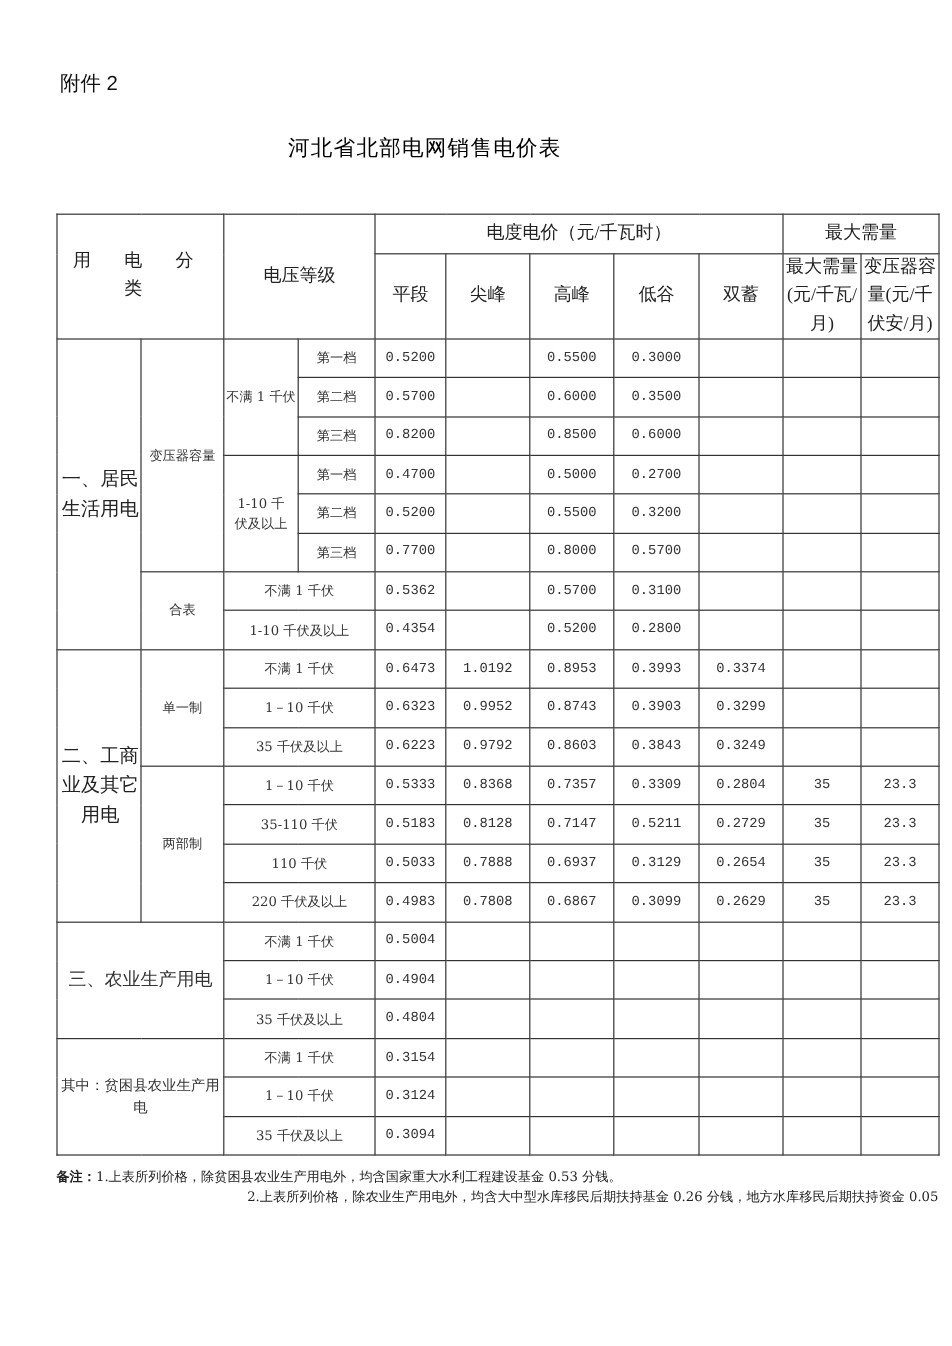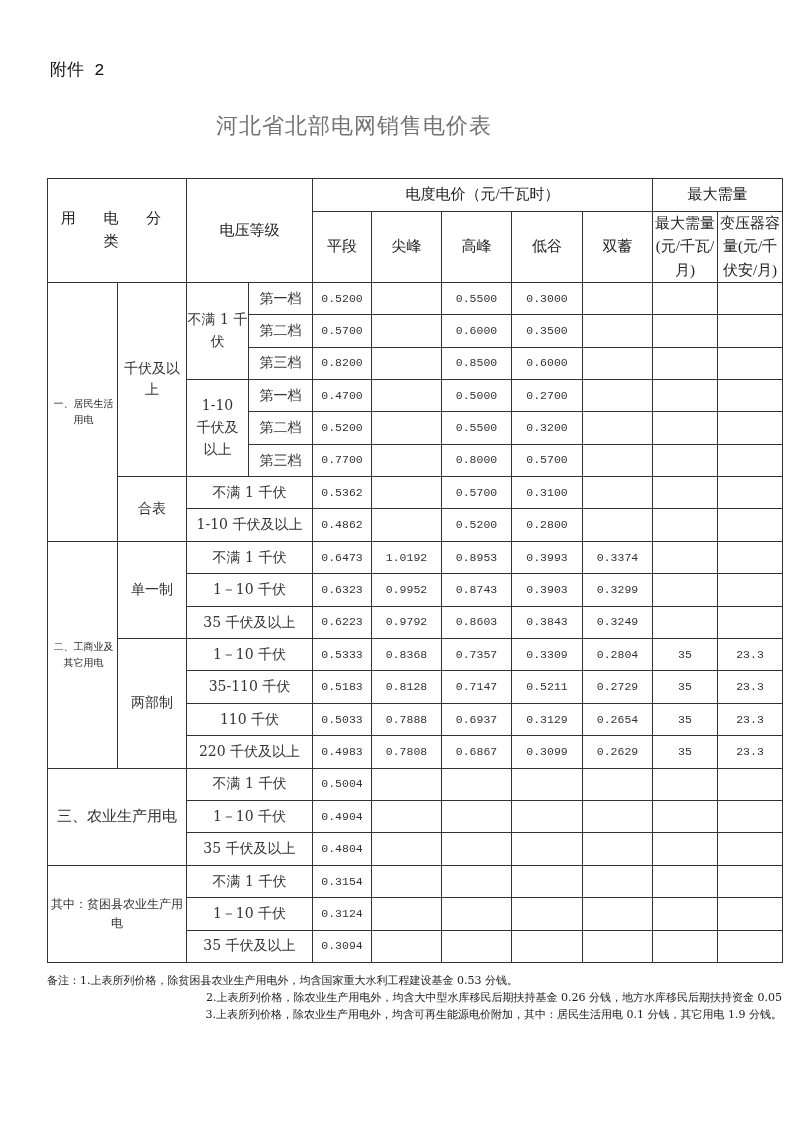--- a/index.html
+++ b/index.html
@@ -1,38 +1,38 @@
 <!DOCTYPE html>
 <html><head>
 <meta charset="utf-8">
 <style>
   html, body { margin: 0; padding: 0; background: #ffffff; }
   body { width: 793px; height: 1122px; position: relative; overflow: hidden;
          font-family: "DejaVu Serif", "Liberation Serif", serif; color: #222; }
-  .attach { position: absolute; left: 50px; top: 58px; font-family: Liberation Mono, monospace;
+  .attach { position: absolute; left: 50px; top: 58px; font-family: Liberation Sans, sans-serif;
             font-size: 17px; color: #111; }
   .title { position: absolute; left: 0; width: 668px; top: 111px; text-align: center;
-           font-family: "DejaVu Sans", "Liberation Sans", sans-serif; font-size: 22px; color: #737373; letter-spacing: 1px;
+           font-family: "DejaVu Sans", "Liberation Sans", sans-serif; font-size: 18px; color: #000000; letter-spacing: 1px;
            padding-left: 40px; box-sizing: border-box; }
   table.tariff { position: absolute; left: 47px; top: 178px; border-collapse: collapse; table-layout: fixed;
                  width: 735px; font-size: 11px; }
   table.tariff td, table.tariff th { border: 1.3px solid #333; text-align: center; vertical-align: middle;
                  padding: 0; font-weight: normal; line-height: 1.55; }
   table.tariff th { font-family: Liberation Serif, serif; font-size: 15px; color: #222; }
   .h1 { height: 33px; }
   .h2 { height: 64px; }
   .dr td { height: 31.4px; }
   .num { font-family: "Liberation Mono", "DejaVu Sans Mono", monospace; font-size: 11.5px; color: #333; }
-  .lbl { color: #333; font-size: 14px; }
-  .left-lbl { text-align: center; padding-left: 2px !important; font-size: 10px; }
+  .lbl { color: #333; font-size: 11px; }
+  .left-lbl { text-align: center; padding-left: 2px !important; font-size: 16px; }
   .spaced { letter-spacing: 12px; }
   .notes { position: absolute; left: 47px; top: 972px; width: 735px; font-size: 11px; line-height: 17px; color: #222; }
   .notes .line { white-space: nowrap; }
   .notes .indent { padding-left: 40px; text-align: right; }
-  .notes .lead { font-family: "DejaVu Sans", "Liberation Sans", sans-serif; font-weight: normal; }
+  .notes .lead { font-family: "DejaVu Sans", "Liberation Sans", sans-serif; font-weight: bold; }
 </style>
 </head>
 <body>
 
 <div class="attach">附件 2</div>
 <div class="title">河北省北部电网销售电价表</div>
 
 <table class="tariff">
   <colgroup>
     <col style="width:70px">
@@ -61,21 +61,21 @@
       <th>低谷</th>
       <th>双蓄</th>
       <th style="padding:0 2px">最大需量(元/千瓦/月)</th>
       <th style="padding:0 2px">变压器容量(元/千伏安/月)</th>
     </tr>
   </thead>
   <tbody>
 
     <tr class="dr">
       <td rowspan="8" class="left-lbl">一、居民生活用电</td>
-      <td rowspan="6" class="lbl">千伏及以上</td>
+      <td rowspan="6" class="lbl">变压器容量</td>
       <td rowspan="3" class="lbl">不满 1 千伏</td>
       <td class="lbl">第一档</td>
       <td class="num">0.5200</td>
       <td class="num"></td>
       <td class="num">0.5500</td>
       <td class="num">0.3000</td>
       <td class="num"></td>
       <td class="num"></td>
       <td class="num"></td>
     </tr>
@@ -138,21 +138,21 @@
       <td class="num">0.5362</td>
       <td class="num"></td>
       <td class="num">0.5700</td>
       <td class="num">0.3100</td>
       <td class="num"></td>
       <td class="num"></td>
       <td class="num"></td>
     </tr>
     <tr class="dr">
       <td colspan="2" class="lbl">1-10 千伏及以上</td>
-      <td class="num">0.4862</td>
+      <td class="num">0.4354</td>
       <td class="num"></td>
       <td class="num">0.5200</td>
       <td class="num">0.2800</td>
       <td class="num"></td>
       <td class="num"></td>
       <td class="num"></td>
     </tr>
 
     <tr class="dr">
       <td rowspan="7" class="left-lbl">二、工商业及其它用电</td>
@@ -291,14 +291,13 @@
       <td class="num"></td>
       <td class="num"></td>
       <td class="num"></td>
     </tr>
   </tbody>
 </table>
 
 <div class="notes">
   <div class="line"><span class="lead">备注：</span><span>1.上表所列价格，除贫困县农业生产用电外，均含国家重大水利工程建设基金 0.53 分钱。</span></div>
   <div class="line indent">2.上表所列价格，除农业生产用电外，均含大中型水库移民后期扶持基金 0.26 分钱，地方水库移民后期扶持资金 0.05</div>
-  <div class="line indent">3.上表所列价格，除农业生产用电外，均含可再生能源电价附加，其中：居民生活用电 0.1 分钱，其它用电 1.9 分钱。</div>
 </div>
 
 </body></html>

